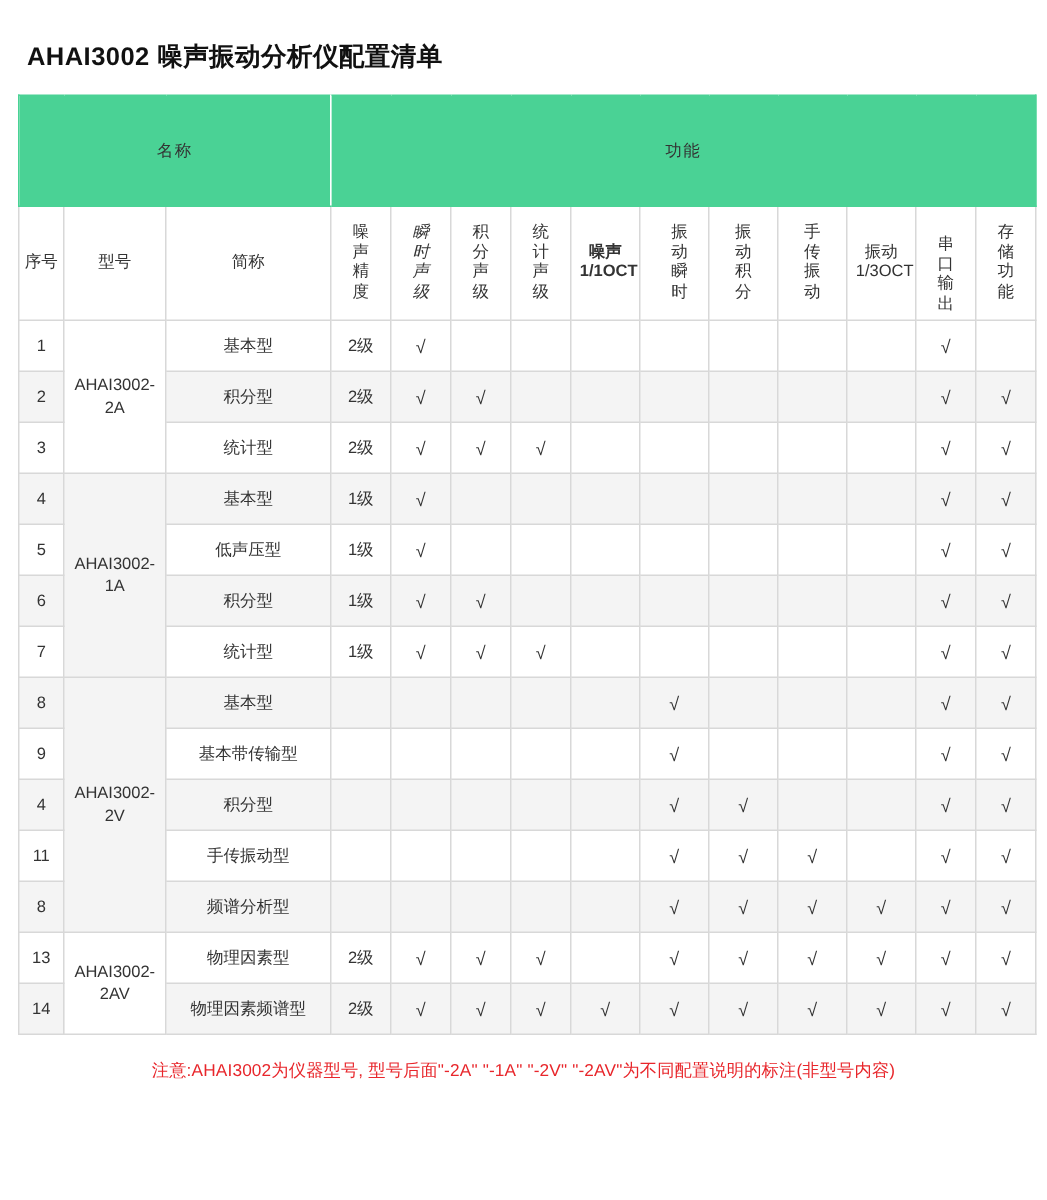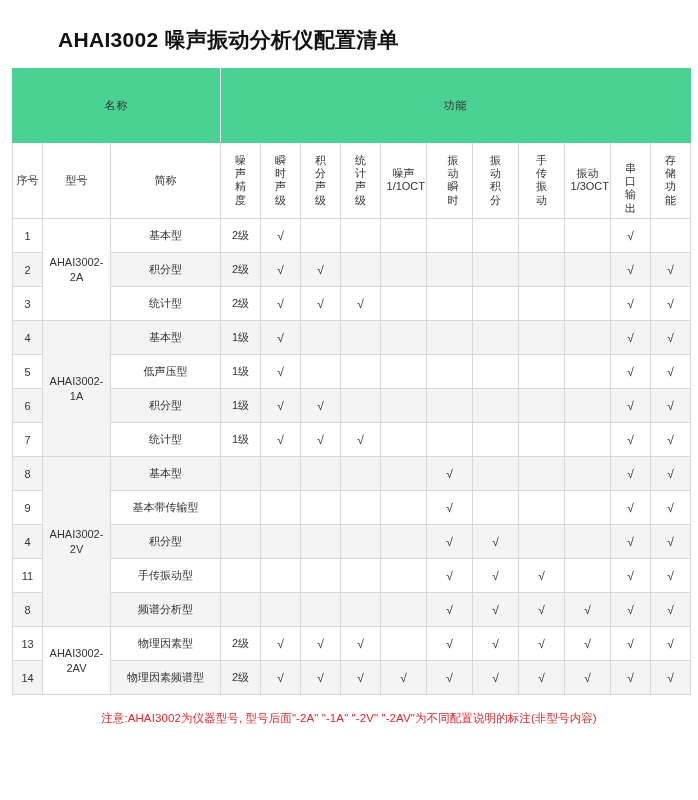--- a/index.html
+++ b/index.html
@@ -12,26 +12,25 @@
     color: #222;
     overflow: hidden;
   }
   .page {
     width: 698px;
     height: 800px;
     position: relative;
     padding: 0 12px;
   }
   .doc-title {
-    font-size: 21px;
+    font-size: 17px;
     font-weight: bold;
     color: #111;
     padding: 26px 6px 14px 6px;
     letter-spacing: 0.3px;
-    margin-left: 40px;
   }
   table.spec {
     width: 674px;
     border-collapse: collapse;
     table-layout: fixed;
   }
   table.spec td, table.spec th {
     border: 1px solid #d8d8d8;
     text-align: center;
     vertical-align: middle;
@@ -106,24 +105,24 @@
     <thead>
       <tr>
         <th class="grp-head name-head" colspan="3">名称</th>
         <th class="grp-head" colspan="11">功能</th>
       </tr>
       <tr class="sub-head">
         <th><span class="vtext">序号</span></th>
         <th><span class="vtext">型号</span></th>
         <th><span class="vtext">简称</span></th>
         <th><span class="vtext" style="width:18px;">噪声精度</span></th>
-        <th><span class="vtext" style="width:18px;">瞬时声级</span></th>
+        <th><span class="vtext" style="width:18px;font-style:italic;">瞬时声级</span></th>
         <th><span class="vtext" style="width:18px;">积分声级</span></th>
         <th><span class="vtext" style="width:18px;">统计声级</span></th>
-        <th><span class="vtext" style="width:34px;">噪声1/1OCT</span></th>
+        <th><span class="vtext" style="width:34px;font-weight:bold;">噪声1/1OCT</span></th>
         <th><span class="vtext" style="width:18px;text-align:right;">振动瞬时</span></th>
         <th><span class="vtext" style="width:18px;">振动积分</span></th>
         <th><span class="vtext" style="width:18px;">手传振动</span></th>
         <th><span class="vtext" style="width:34px;text-align:center;">振动1/3OCT</span></th>
         <th><span class="vtext" style="width:18px;margin-top:16px;">串口输出</span></th>
         <th><span class="vtext" style="width:18px;">存储功能</span></th>
       </tr>
     </thead>
 
     <tbody id="table-body">

